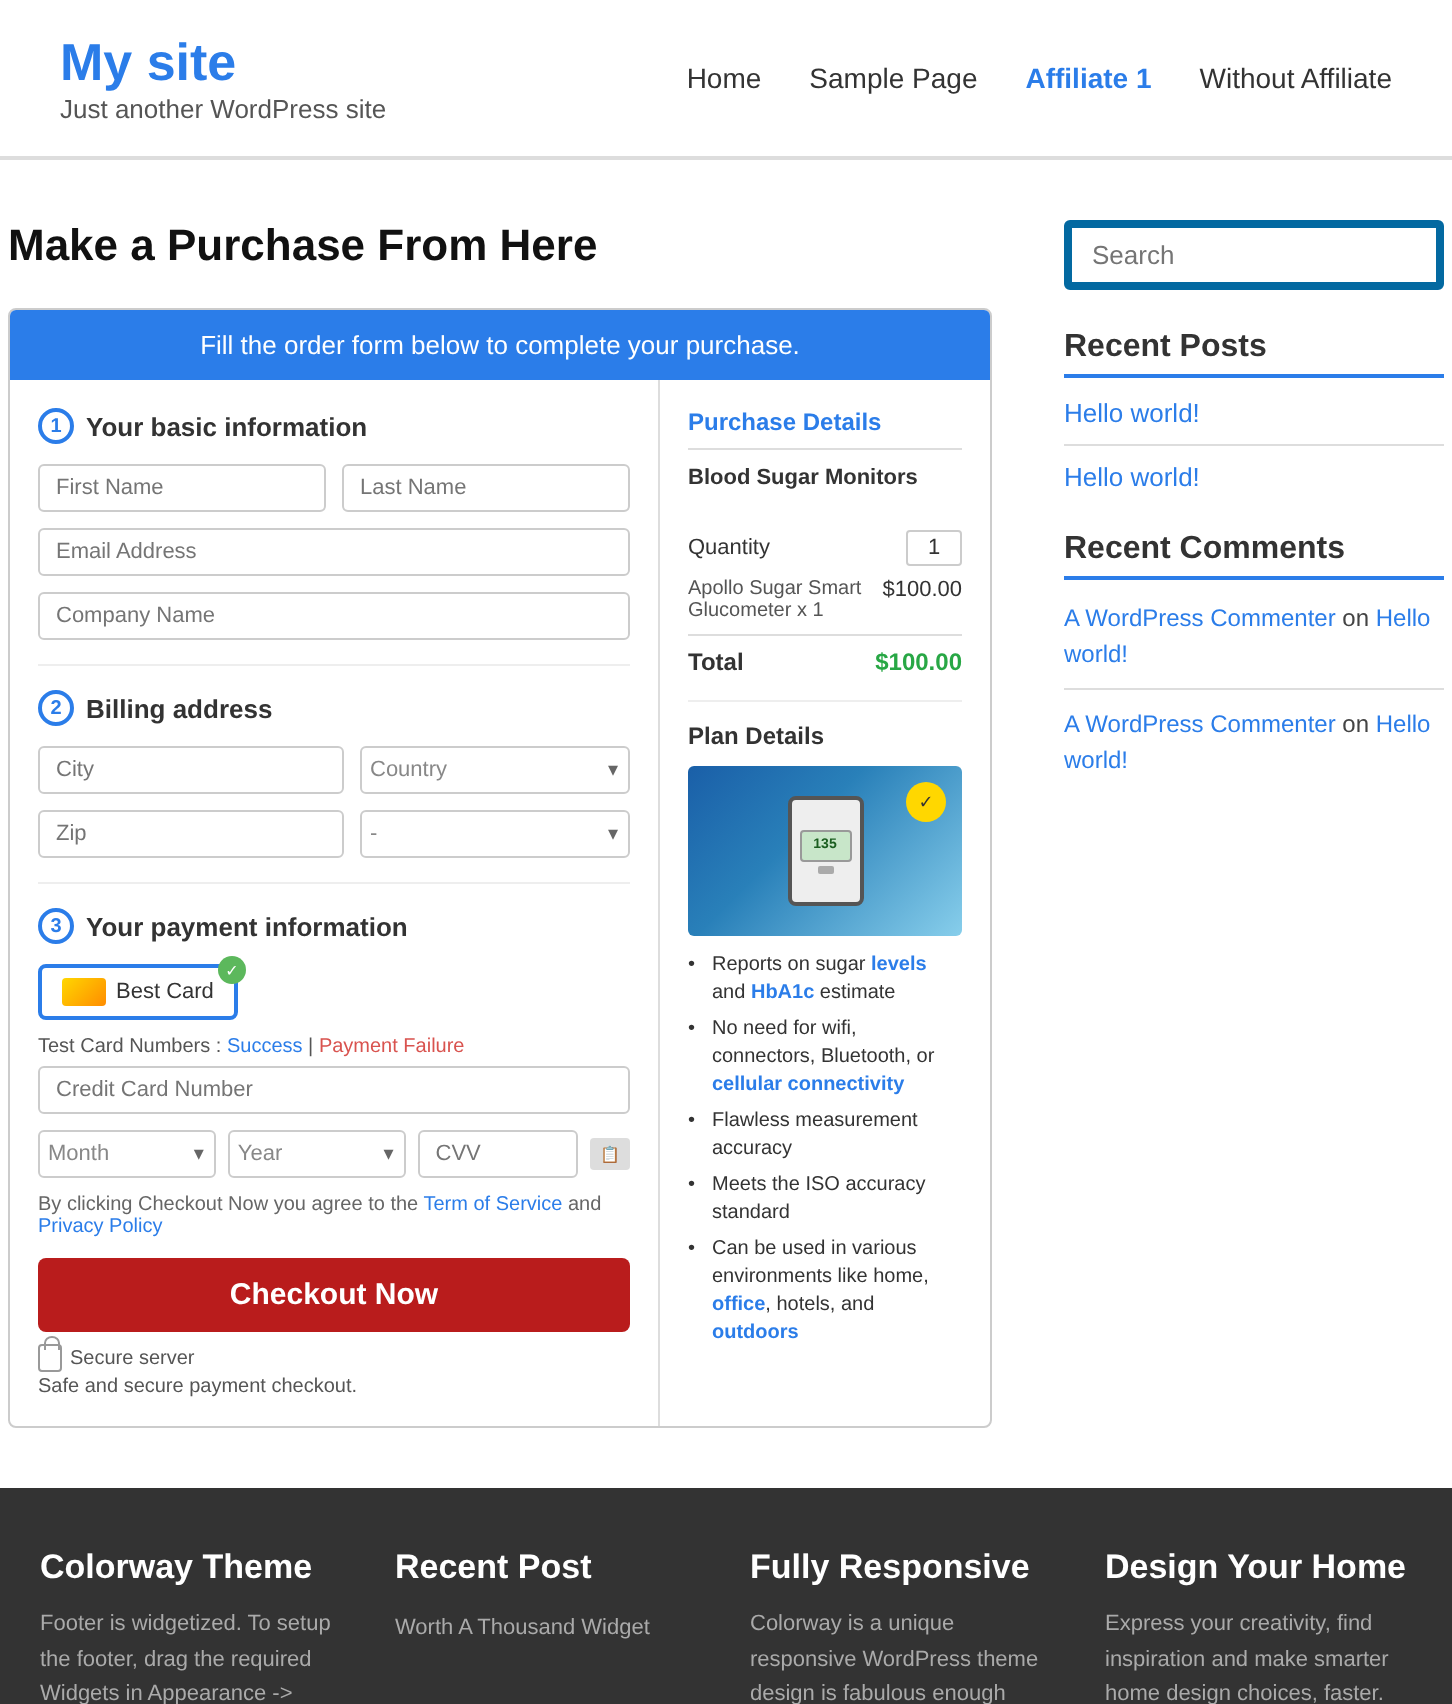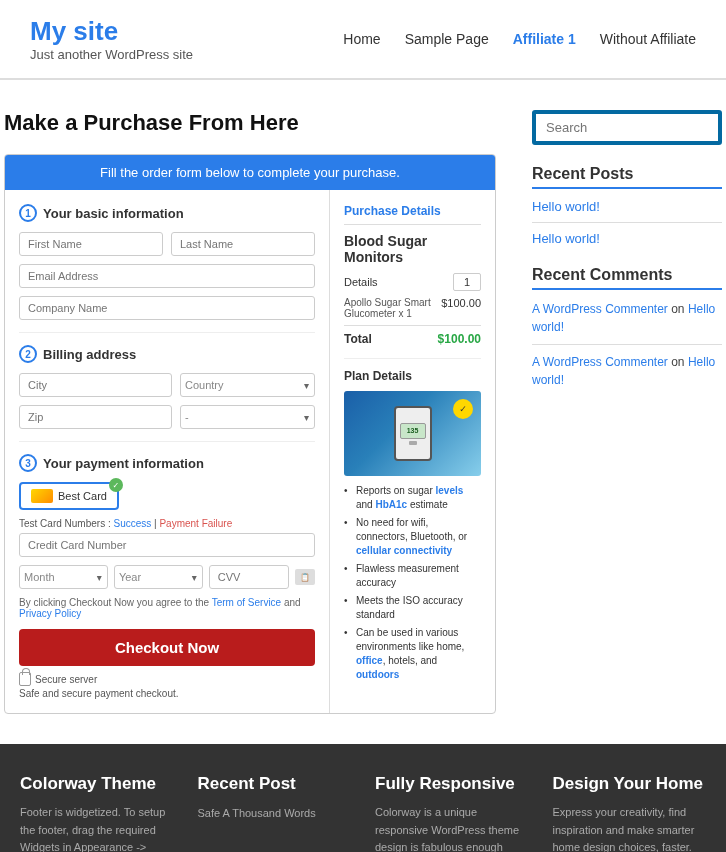--- a/index.html
+++ b/index.html
@@ -215,21 +215,21 @@
 
     
     .purchase-title {
       font-size: 12px;
       font-weight: bold;
       color: #2b7de9;
       border-bottom: 1px solid #ddd;
       padding-bottom: 6px;
       margin-bottom: 8px;
     }
-    .product-name { font-size: 14px; font-weight: bold; margin-bottom: 8px; color: #333; }
+    .product-name { font-size: 11px; font-weight: bold; margin-bottom: 20px; color: #333; }
     .qty-row {
       display: flex;
       justify-content: space-between;
       align-items: center;
       margin-bottom: 6px;
       font-size: 11px;
     }
     .qty-box {
       border: 1px solid #ccc;
       padding: 2px 6px;
@@ -515,21 +515,21 @@
             <span>Secure server</span>
           </div>
           <div class="safe-text">Safe and secure payment checkout.</div>
         </div>
 
         <div class="checkout-right">
           <div class="purchase-title">Purchase Details</div>
           <div class="product-name">Blood Sugar Monitors</div>
 
           <div class="qty-row">
-            <span>Details</span>
+            <span>Quantity</span>
             <span class="qty-box">1</span>
           </div>
           <div class="product-row">
             <span style="font-size:10px; color:#555;">Apollo Sugar Smart Glucometer x 1</span>
             <span>$100.00</span>
           </div>
           <div class="total-row">
             <span>Total</span>
             <span class="total-price">$100.00</span>
           </div>
@@ -586,21 +586,21 @@
   </aside>
 </div>
 
 <footer class="footer-main">
   <div class="footer-col">
     <div class="footer-col-title">Colorway Theme</div>
     <p>Footer is widgetized. To setup the footer, drag the required Widgets in Appearance -&gt; Widgets Tab First, Second, Third and Fourth Footer Widget</p>
   </div>
   <div class="footer-col">
     <div class="footer-col-title">Recent Post</div>
-    <a href="#">Safe A Thousand Words</a><br>
+    <a href="#">Worth A Thousand Widget</a><br>
     
   </div>
   <div class="footer-col">
     <div class="footer-col-title">Fully Responsive</div>
     <p>Colorway is a unique responsive WordPress theme design is fabulous enough giving your absolute reason to stay on your site.</p>
   </div>
   <div class="footer-col">
     <div class="footer-col-title">Design Your Home</div>
     <p>Express your creativity, find inspiration and make smarter home design choices, faster.</p>
   </div>

